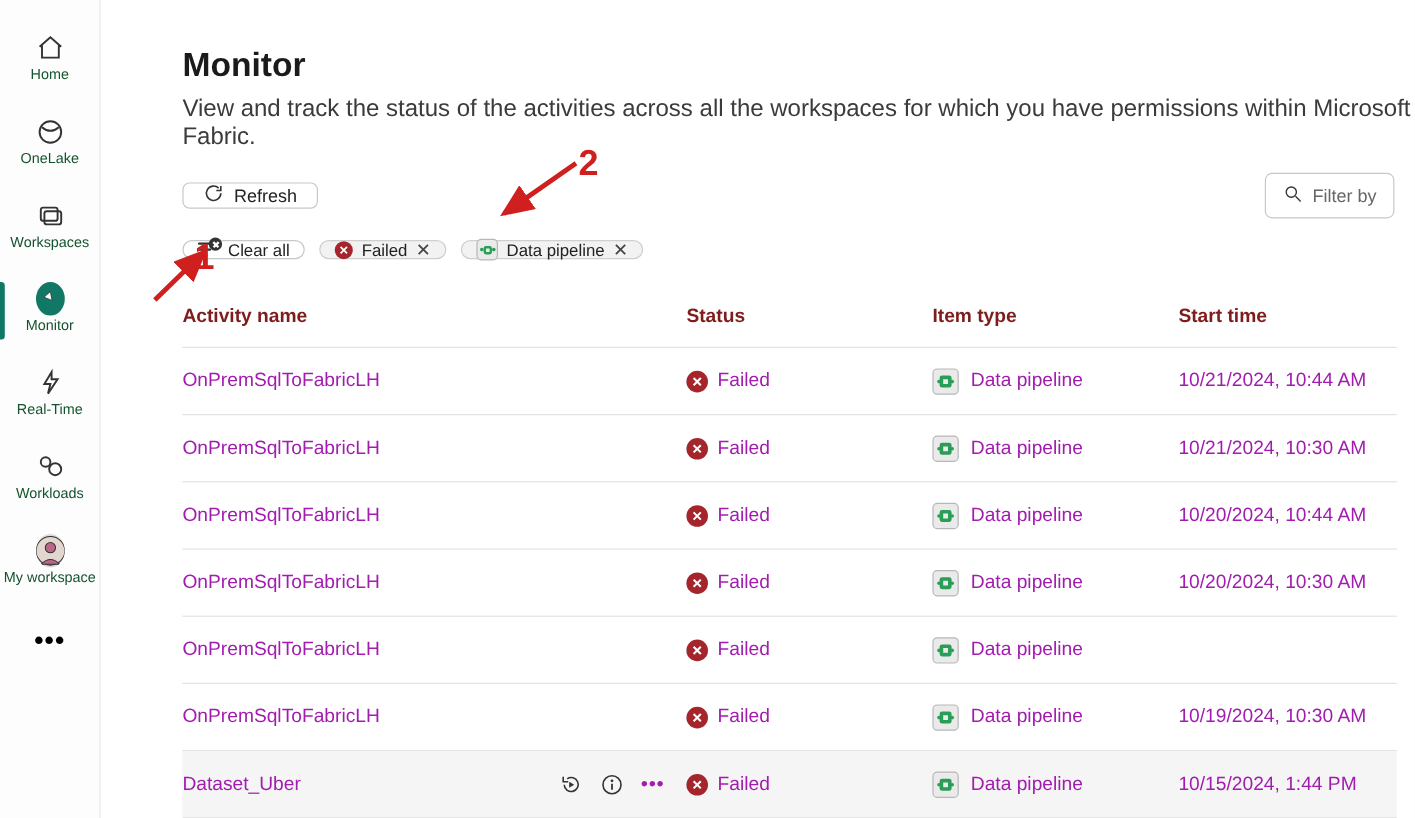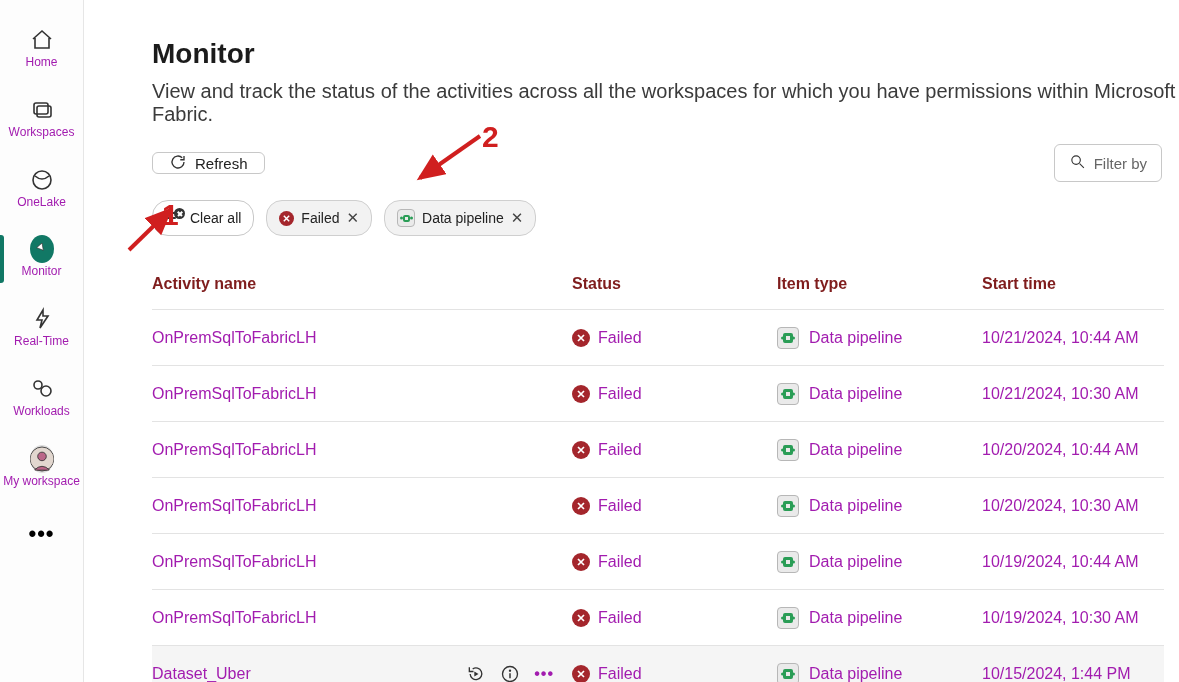--- a/index.html
+++ b/index.html
@@ -30,21 +30,21 @@
     .nav-item.active::before {
       content: "";
       position: absolute;
       left: 0; top: 4px; bottom: 4px;
       width: 4px;
       background: #117865;
       border-radius: 0 3px 3px 0;
     }
     .nav-item .nav-label {
       font-size: 12px;
-      color: #a21caf;
+      color: #14532d;
       margin-top: 4px;
       text-align: center;
       line-height: 1.15;
     }
     .nav-icon { width: 24px; height: 24px; display: flex; align-items: center; justify-content: center; }
     .nav-icon svg { stroke: #333; fill: none; }
 
     .monitor-circle {
       width: 28px; height: 28px; border-radius: 50%;
       background: #117865; display: flex; align-items: center; justify-content: center;
@@ -105,21 +105,21 @@
     .filters-row {
       margin-top: 18px;
       display: flex;
       align-items: center;
       gap: 12px;
     }
     .pill {
       display: inline-flex;
       align-items: center;
       gap: 7px;
-      height: 36px;
+      height: 16px;
       padding: 0 12px;
       border-radius: 16px;
       border: 1px solid #c8c8c8;
       background: #fff;
       cursor: pointer;
       font-size: 14px;
       color: #222;
     }
     .pill.filter { background: #f2f2f2; border-color: #cfcfcf; }
     .pill .close-x { font-size: 15px; color: #444; font-weight: 400; }
@@ -249,35 +249,35 @@
       <svg width="24" height="24" viewBox="0 0 24 24">
           <path class="stroke-dark" d="M3 11 L12 3 L21 11 M5 10 V20 H19 V10"></path>
         </svg>
     </span>
     <span class="nav-label">Home</span>
   </div>
 
   <div class="nav-item">
     <span class="nav-icon">
       <svg width="24" height="24" viewBox="0 0 24 24">
+          <circle class="stroke-dark" cx="12" cy="12" r="9"></circle>
+          <path class="stroke-dark" d="M5 8 Q12 14 19 8"></path>
+        </svg>
+    </span>
+    <span class="nav-label">OneLake</span>
+  </div>
+
+  <div class="nav-item">
+    <span class="nav-icon">
+      <svg width="24" height="24" viewBox="0 0 24 24">
           <rect class="stroke-dark" x="4" y="5" width="14" height="11" rx="2"></rect>
           <rect class="stroke-dark" x="7" y="8" width="14" height="11" rx="2"></rect>
         </svg>
     </span>
     <span class="nav-label">Workspaces</span>
-  </div>
-
-  <div class="nav-item">
-    <span class="nav-icon">
-      <svg width="24" height="24" viewBox="0 0 24 24">
-          <circle class="stroke-dark" cx="12" cy="12" r="9"></circle>
-          <path class="stroke-dark" d="M5 8 Q12 14 19 8"></path>
-        </svg>
-    </span>
-    <span class="nav-label">OneLake</span>
   </div>
 
   <div class="nav-item active">
     <span class="nav-icon">
       <span class="monitor-circle">
         <svg width="16" height="16" viewBox="0 0 24 24">
             <path d="M12 3 L14 14 L4 10 Z" fill="#fff"></path>
           </svg>
       </span>
     </span>
@@ -481,21 +481,20 @@
               </svg>
       </span>
       <span>Failed</span>
     </div>
     <div class="itemtype-cell">
       <span class="pipeline-badge">
               <span class="pipeline-glyph"></span>
             </span>
       <span>Data pipeline</span>
     </div>
-    <div>10/19/2024, 10:44 AM</div>
   </div>
         <div class="trow">
     <div class="cell-name">
       <span>OnPremSqlToFabricLH</span>
 
     </div>
     <div class="status-cell">
       <span class="status-icon">
         <svg width="10" height="10" viewBox="0 0 10 10">
                 <path d="M2 2 L8 8 M8 2 L2 8" stroke="#fff" stroke-width="1.7"></path>

